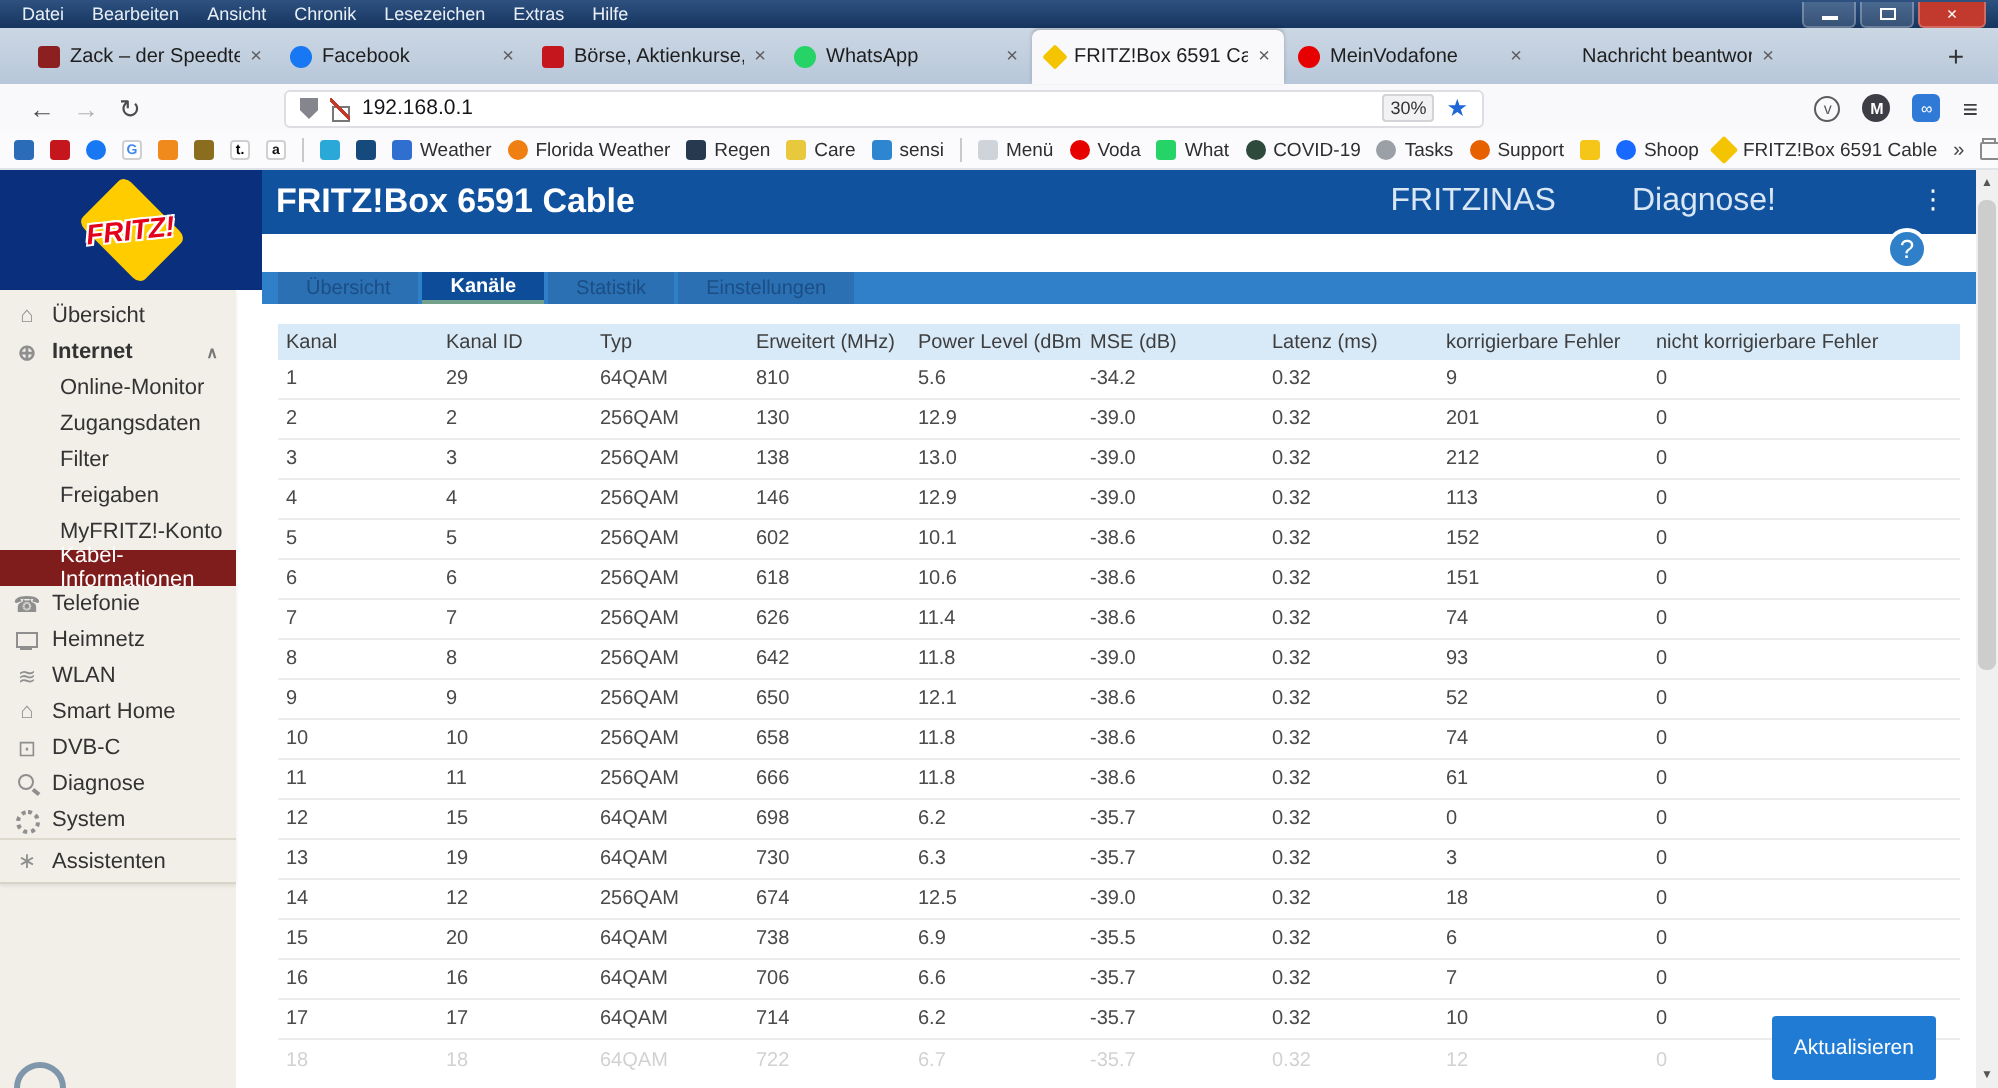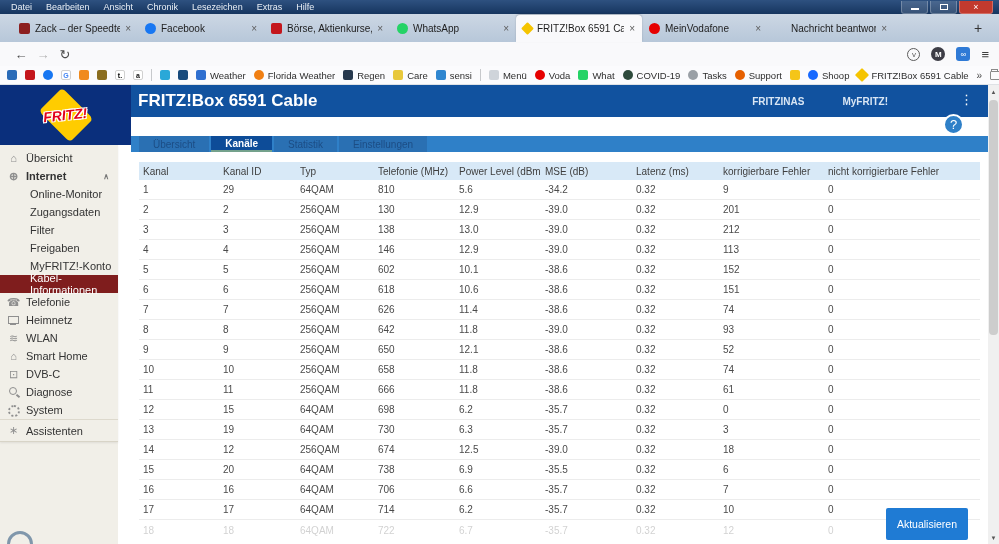--- a/index.html
+++ b/index.html
@@ -64,21 +64,21 @@
 
   .logo-box{position:absolute;left:0;top:0;width:131px;height:60px;background:#0a2f7c;
     display:flex;align-items:center;justify-content:center;}
   .fritz-diamond{width:44px;height:44px;background:#ffcc00;transform:rotate(45deg) scale(1,.75);border-radius:5px;}
   .fritz-word{position:absolute;color:#e2001a;font-weight:bold;font-style:italic;font-size:14px;
     text-shadow:-1px -1px 0 #fff,1px -1px 0 #fff,-1px 1px 0 #fff,1px 1px 0 #fff;transform:rotate(-6deg);}
 
   .app-header{position:absolute;left:131px;right:0;top:0;height:32px;background:#11529f;display:flex;align-items:center;}
   .app-title{color:#fff;font-size:17px;font-weight:bold;padding-left:7px;flex:1;}
   .hdr-links{display:flex;gap:38px;margin-right:100px;}
-  .hdr-link{color:#d9e6f4;font-size:10px;font-weight:bold;}
+  .hdr-link{color:#d9e6f4;font-size:16px;font-weight:normal;}
   .kebab{position:absolute;right:15px;top:7px;color:#fff;font-size:13px;}
 
   .breadcrumb-bar{position:absolute;left:131px;right:0;top:32px;height:19px;background:#2f80c8;color:#fff;
     font-size:11px;display:flex;align-items:center;padding-left:8px;}
   .help-btn{position:absolute;right:24px;top:29px;width:21px;height:21px;border:2px solid #fff;border-radius:50%;
     color:#fff;font-size:13px;display:flex;align-items:center;justify-content:center;background:#2f80c8;z-index:6;}
 
   .apptabs{position:absolute;left:131px;right:0;top:51px;height:16px;background:#2f80c8;display:flex;
     padding-left:8px;gap:2px;}
   .apptab{background:#2a70b3;color:#1c4d85;font-size:10px;padding:0 14px;display:flex;align-items:center;}
@@ -193,20 +193,28 @@
       <span class="tab-title">Nachricht beantworten - Vodafon</span>
       <span class="tab-x">×</span>
     </div>
   </div>
 <span class="newtab" style="position:absolute;top:15px;right:8px;">+</span>
 
 <div class="navbar">
   <span class="navbtn">←</span>
   <span class="navbtn fwd">→</span>
   <span class="navbtn">↻</span>
+  <div class="urlbar">
+    <span class="shield-icon"></span>
+    <span class="lock-icon"></span>
+    <span class="url-text">192.168.0.1</span>
+    <span class="url-spacer"></span>
+    <span class="zoom-chip">30%</span>
+    <span class="star">★</span>
+  </div>
   <div class="nav-right">
     <span class="pocket">v</span>
     <span class="avatar">M</span>
     <span class="ext-icon">∞</span>
     <span class="hamburger">≡</span>
   </div>
 </div>
 
 <div class="bookmarksbar">
   <span style="display:contents">
@@ -356,21 +364,21 @@
   <div class="logo-box">
     <div class="fritz-diamond"></div>
     <div class="fritz-word">FRITZ!</div>
   </div>
 
   <div class="app-header">
     <div class="app-title">FRITZ!Box 6591 Cable</div>
     <div class="hdr-links">
 
     <span class="hdr-link">FRITZINAS</span>
-        <span class="hdr-link">MyFRITZ!</span>
+        <span class="hdr-link">Diagnose!</span>
       </div>
   </div>
   <span class="kebab">⋮</span>
 
   <div class="help-btn">?</div>
 
   <div class="apptabs">
 
       <span class="apptab">Übersicht</span>
 
@@ -446,21 +454,21 @@
     <div class="avm-globe"></div>
   </div>
 
   <div class="content">
     <div class="tbl">
       <div class="thead">
 
       <span>Kanal</span>
           <span>Kanal ID</span>
           <span>Typ</span>
-          <span>Telefonie (MHz)</span>
+          <span>Erweitert (MHz)</span>
           <span>Power Level (dBmV)</span>
           <span>MSE (dB)</span>
           <span>Latenz (ms)</span>
           <span>korrigierbare Fehler</span>
           <span>nicht korrigierbare Fehler</span>
         </div>
       <div>
 
           <div class="trow">
             <span>1</span>

